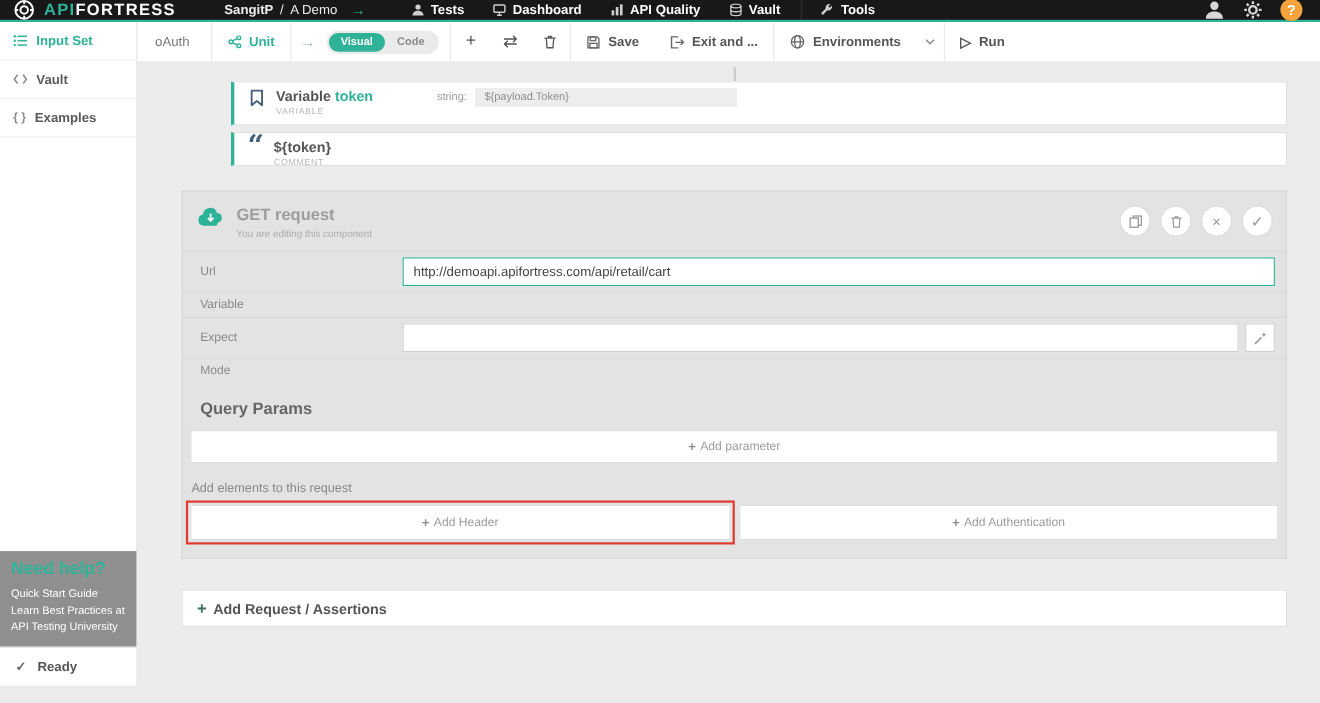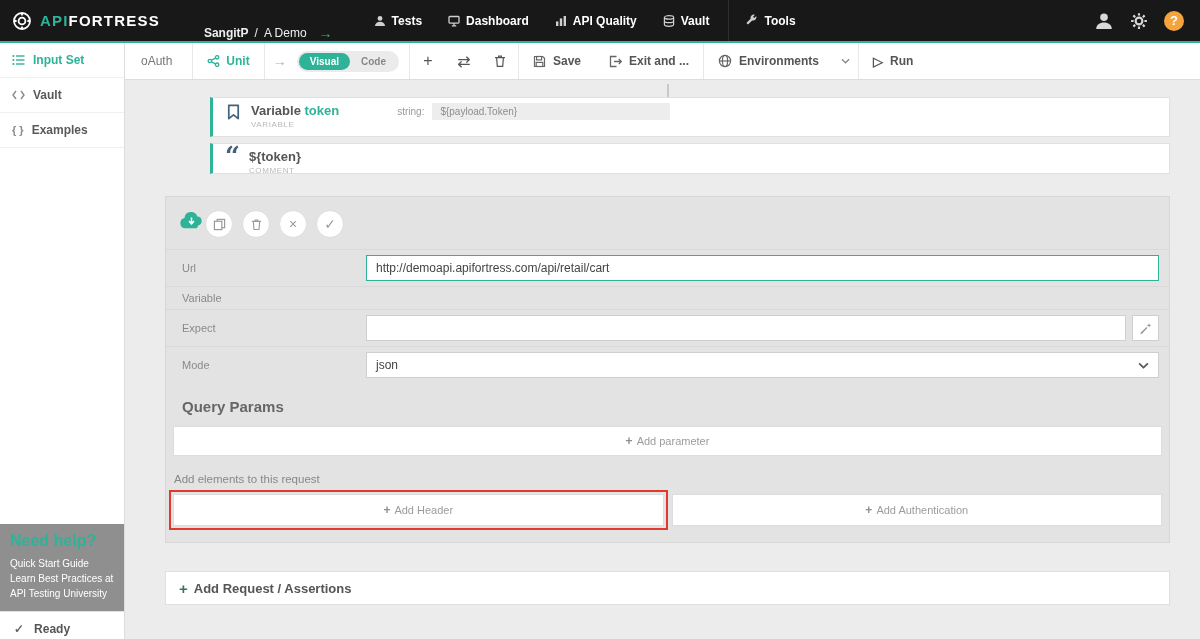--- a/index.html
+++ b/index.html
@@ -11,22 +11,22 @@
   *{box-sizing:border-box;}
   html,body{margin:0;padding:0;}
   body{
     width:1200px;height:639px;overflow:hidden;
     font-family:"Liberation Sans", sans-serif;
     background:#ececec;color:#444;
   }
   svg{display:block;}
 
   
-  .topbar{height:43px;background:#181818;border-bottom:2px solid var(--teal);
-    display:flex;align-items:flex-end;color:#fff;}
+  .topbar{height:20px;background:#181818;border-bottom:2px solid var(--teal);
+    display:flex;align-items:center;color:#fff;}
   .brand{display:flex;align-items:center;gap:8px;padding:0 12px 0 12px;height:100%;}
   .brand-text{font-size:15px;font-weight:bold;letter-spacing:1.2px;cursor:pointer;white-space:nowrap;}
   .brand-api{color:var(--teal);}
   .crumb{display:flex;align-items:center;gap:6px;margin-left:32px;font-size:12px;color:#eee;white-space:nowrap;}
   .crumb-user{font-weight:bold;}
   .crumb-arrow{color:var(--teal);font-size:14px;margin-left:6px;font-weight:bold;}
   .topnav{display:flex;align-items:center;margin-left:28px;height:100%;}
   .topnav-item{display:flex;align-items:center;gap:6px;padding:0 13px;font-size:12px;
     font-weight:bold;color:#fff;height:100%;cursor:pointer;white-space:nowrap;}
   .topnav-item svg{color:#cfcfcf;}
@@ -367,20 +367,24 @@
       </div>
 
       <div class="editor">
         <div class="editor-head">
           <span>
             <svg width="27" height="21" viewBox="0 0 26 20">
               <path d="M7 17.5a5 5 0 0 1-.7-9.9A6.3 6.3 0 0 1 18.6 6.2 4.3 4.3 0 0 1 19.4 14.7 4.6 4.6 0 0 1 18 17.5z" fill="var(--teal)"></path>
               <path d="M13 7v6M10.6 10.6L13 13.2l2.4-2.6" stroke="#fff" stroke-width="1.5" fill="none"></path>
             </svg>
           </span>
+          <div class="editor-titles">
+            <div class="editor-title">GET request</div>
+            <div class="editor-subtitle">You are editing this component</div>
+          </div>
           <div class="editor-actions">
             <div class="circle-btn">
               <svg width="13" height="13" viewBox="0 0 14 14" fill="none" stroke="currentColor" stroke-width="1.3">
                 <rect x="4.5" y="1.5" width="8" height="9"></rect>
                   <rect x="1.5" y="3.5" width="8" height="9" fill="#fff"></rect>
               </svg>
             </div>
             <div class="circle-btn">
               <svg width="13" height="13" viewBox="0 0 14 14" fill="none" stroke="currentColor" stroke-width="1.2">
                 <path d="M2 3.6h10M5.6 3.6V2.2h2.8v1.4M3.6 3.6l.7 8.8h5.4l.7-8.8"></path>
@@ -414,28 +418,20 @@
                   <path d="M2 12.5L8.5 6" stroke="currentColor" stroke-width="1.6" fill="none"></path>
                   <path d="M10.8 1l.7 1.9 1.9.7-1.9.7-.7 1.9-.7-1.9-1.9-.7 1.9-.7z" fill="currentColor"></path>
                 </svg>
               </span>
             </div>
           </div>
         </div>
 
         <div class="field-row">
           <div class="field-label">Mode</div>
-          <div class="select">
-            <span>json</span>
-            <span>
-              <svg width="11" height="7" viewBox="0 0 10 6" fill="none" stroke="currentColor" stroke-width="1.5">
-                  <polyline points="1,1 5,5 9,1"></polyline>
-                </svg>
-            </span>
-          </div>
         </div>
 
         <div class="section-label">Query Params</div>
         <div class="add-param-btn">
           <span class="plus-glyph">+</span>
           <span>Add parameter</span>
         </div>
 
         <div class="add-elements-label">Add elements to this request</div>
         <div class="add-row">

